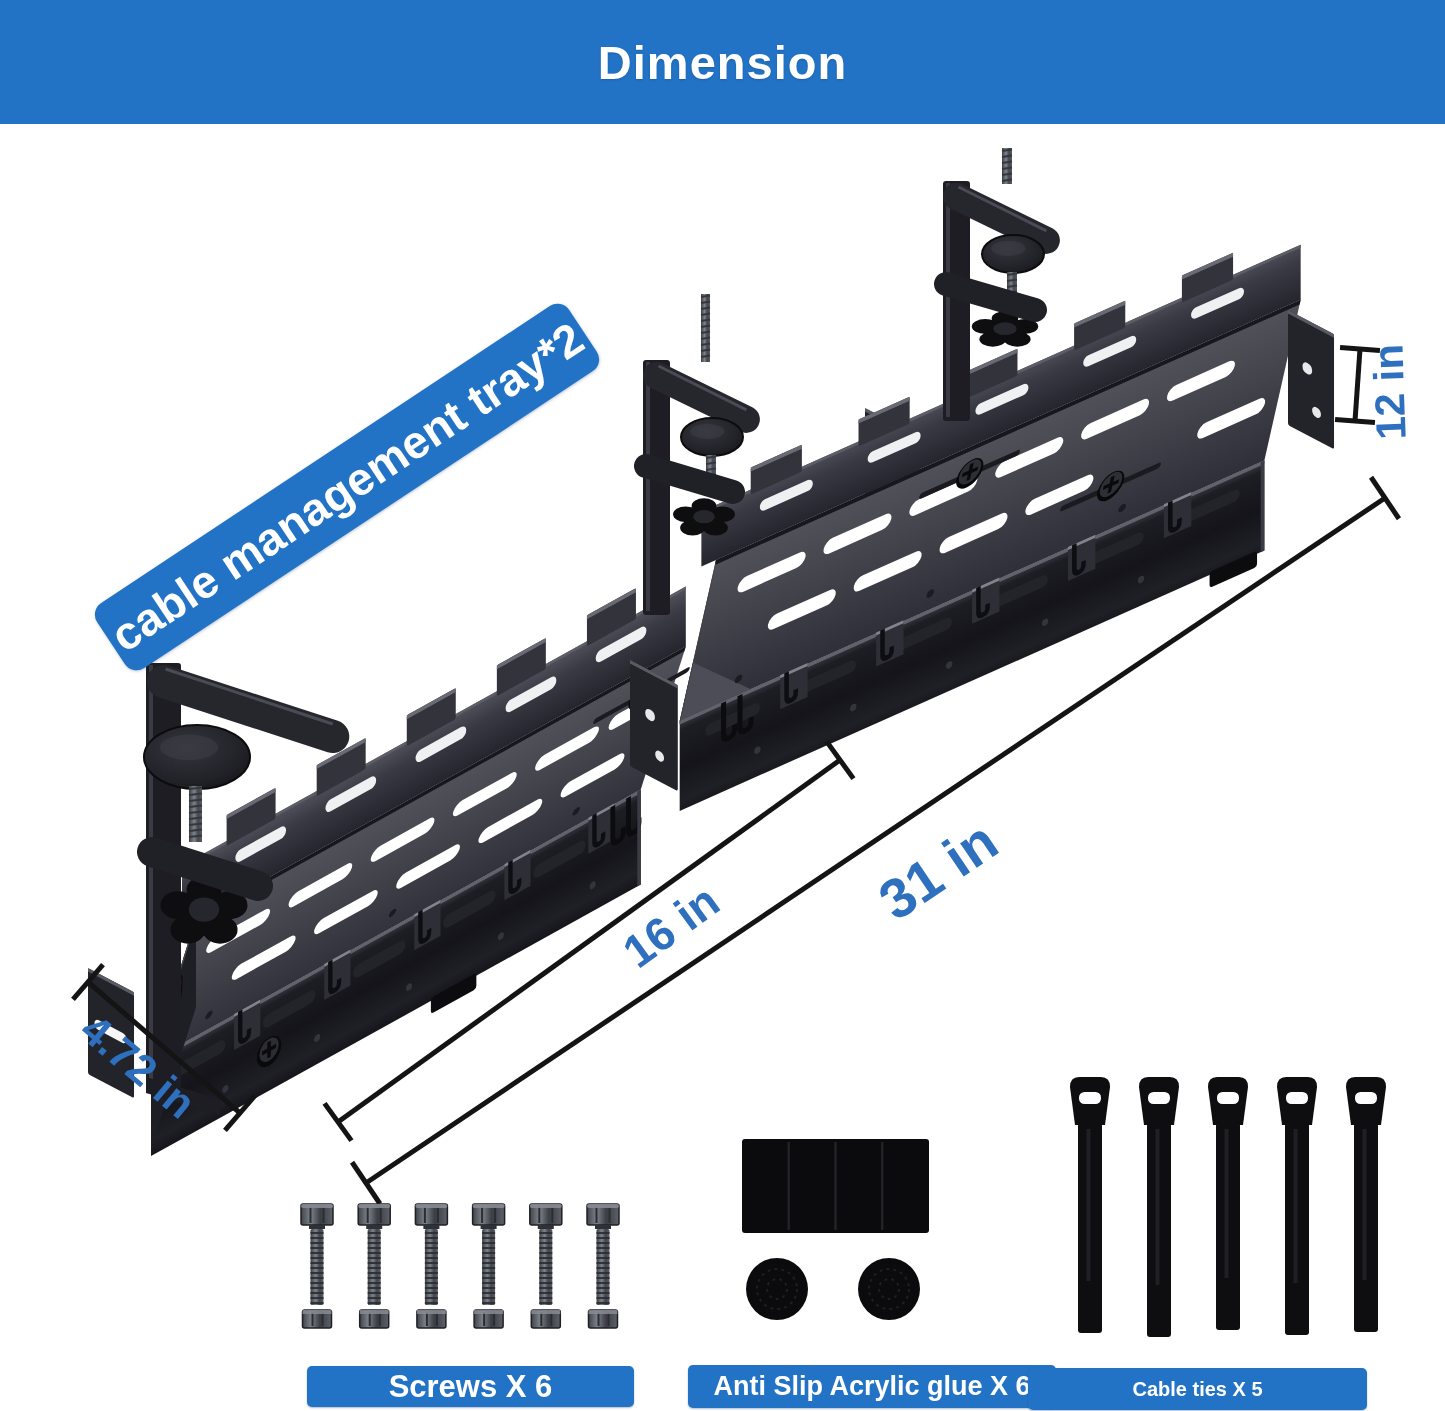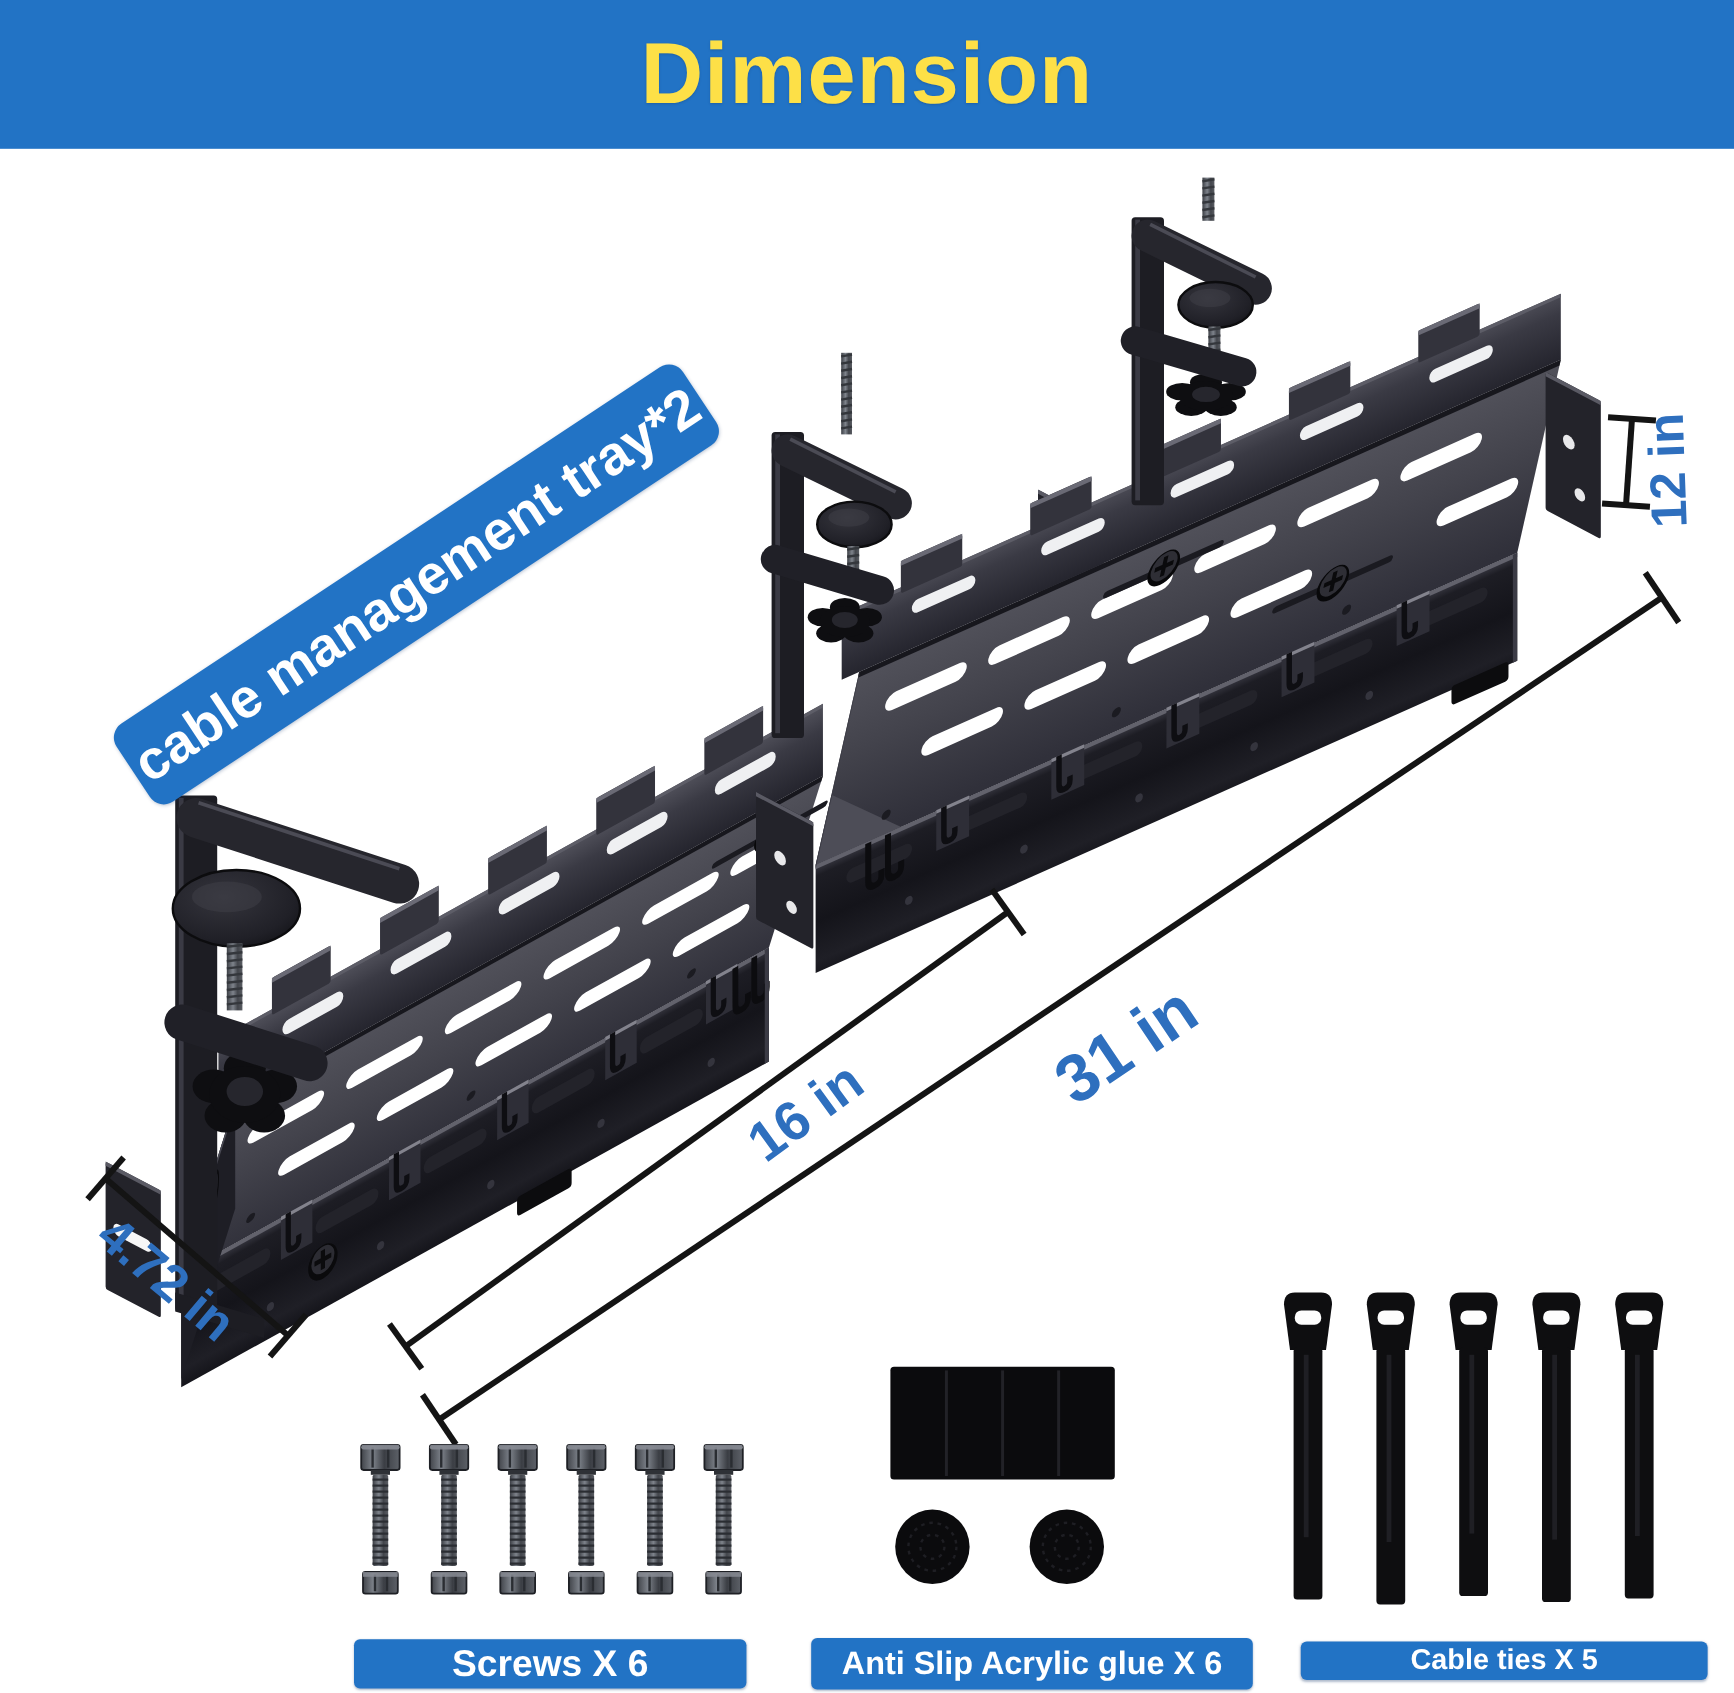--- a/index.html
+++ b/index.html
@@ -1,38 +1,38 @@
 <!DOCTYPE html>
 <html><head>
 <meta charset="utf-8">
 <style>
   html,body{margin:0;padding:0;background:#ffffff;}
   #stage{position:relative;width:1445px;height:1411px;background:#ffffff;overflow:hidden;
          font-family:"Liberation Sans","DejaVu Sans",sans-serif;}
   #scene{position:absolute;left:0;top:0;}
   .header{position:absolute;left:0;top:0;width:1445px;height:124px;background:#2273c5;
           display:flex;align-items:center;justify-content:center;}
-  .header-title{color:#fde047;font-size:72px;font-weight:bold;letter-spacing:1px;
+  .header-title{color:#ffffff;font-size:47px;font-weight:bold;letter-spacing:1px;
                 text-shadow:0 1px 2px rgba(20,40,80,.25);}
   .product-label{position:absolute;left:64px;top:448px;width:566px;height:78px;
                  background:#2273c5;border-radius:14px;transform:rotate(-33.5deg);
                  display:flex;align-items:center;justify-content:center;
                  box-shadow:0 1px 3px rgba(30,60,110,.3);}
   .product-label span{color:#ffffff;font-size:46px;font-weight:bold;white-space:nowrap;}
   .dim-text{position:absolute;color:#2e6fbe;font-weight:bold;text-align:center;white-space:nowrap;}
   #dim-12{left:1310px;top:368px;width:160px;font-size:42px;transform:rotate(-92deg);}
   #dim-16{left:591px;top:899px;width:160px;font-size:46px;transform:rotate(-36deg);}
   #dim-31{left:838px;top:838px;width:200px;font-size:56px;transform:rotate(-34deg);}
   #dim-472{left:28px;top:1042px;width:220px;font-size:43px;transform:rotate(40deg);}
   .kit-label{position:absolute;background:#2273c5;border-radius:5px;
              display:flex;align-items:center;justify-content:center;
-             color:#ffffff;font-weight:bold;box-shadow:0 1px 2px rgba(30,60,110,.35);}
+             color:#ffffff;font-weight:bold;box-shadow:0 1px 2px rgba(30,60,110,.35);margin-left:12px;}
   #kl-screws{left:295px;top:1366px;width:327px;height:41px;font-size:31px;}
   #kl-glue{left:676px;top:1365px;width:368px;height:43px;font-size:27px;}
-  #kl-ties{left:1084px;top:1368px;width:339px;height:32px;font-size:24px;}
+  #kl-ties{left:1016px;top:1368px;width:339px;height:42px;font-size:20px;}
 </style>
 </head>
 <body>
 
 <div id="stage">
 
   <svg id="scene" width="1445" height="1411" viewBox="0 0 1445 1411" xmlns="http://www.w3.org/2000/svg">
     <defs>
       <linearGradient id="gPanel" gradientUnits="userSpaceOnUse" x1="0" y1="0" x2="0" y2="160">
         <stop offset="0" stop-color="#51515a"></stop>

